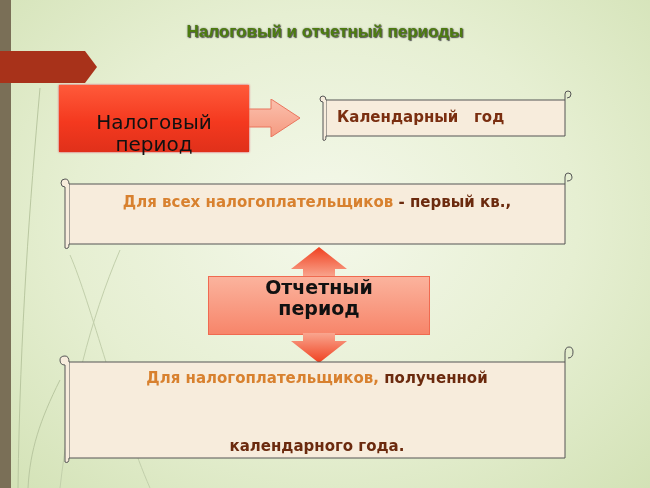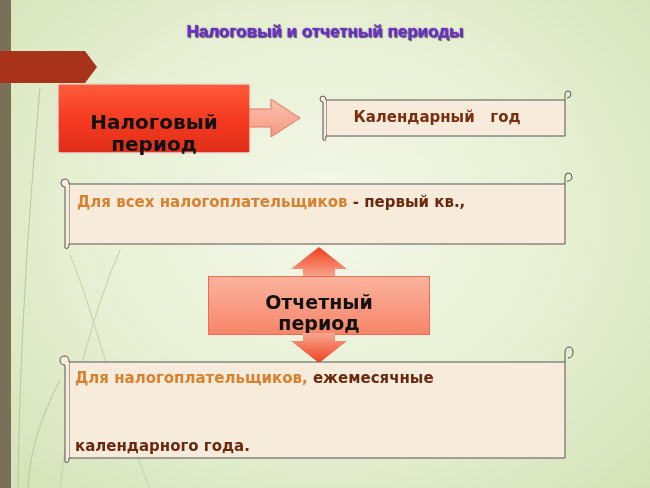--- a/index.html
+++ b/index.html
@@ -7,43 +7,43 @@
     width:650px; height:488px; overflow:hidden; position:relative;
     font-family: "DejaVu Sans", sans-serif;
     background: radial-gradient(ellipse at 50% 45%, #f4f8ea 0%, #e6efd2 55%, #d3e2b6 100%);
   }
   .left-bar { position:absolute; left:0; top:0; width:11px; height:488px; background:#7a6f57; }
   .red-tab { position:absolute; left:0; top:51px; width:97px; height:32px; }
   .deco-lines { position:absolute; left:0; top:0; width:650px; height:488px; pointer-events:none; }
   .title {
     position:absolute; left:0; width:650px; top:22px; text-align:center;
     font-family:"Liberation Sans", sans-serif; font-weight:bold; font-size:17px;
-    color:#6d28d9; text-shadow:1px 1px 1px #555, 0 0 2px #888;
+    color:#4d7c0f; text-shadow:1px 1px 1px #555, 0 0 2px #888;
   }
   .tax-box {
     position:absolute; left:59px; top:85px; width:190px; height:67px;
     background:linear-gradient(#ff5a3a, #f4391f 55%, #e0301a);
     display:flex; align-items:center; justify-content:center; text-align:center;
     box-shadow:0 0 2px #d24;
   }
-  .tax-box span { font-weight:bold; font-size:20px; line-height:22px; color:#111;margin-top:29px; }
+  .tax-box span { font-weight:normal; font-size:20px; line-height:22px; color:#111;margin-top:29px; }
   .arrow-right { position:absolute; left:249px; top:99px; width:52px; height:38px; }
   .scroll { position:absolute; }
   .scroll svg { position:absolute; left:0; top:0; }
   .scroll .txt {
-    position:absolute; font-weight:bold; color:#7a2e10; 
+    position:absolute; font-weight:bold; color:#7a2e10; text-align:center;
     font-size:15px; line-height:17px;
   }
   .orange { color:#d8812f; }
   .dark { color:#6b2a0e; }
   .report-box {
     position:absolute; left:208px; top:276px; width:220px; height:57px;
     background:linear-gradient(#fbb39d, #f7856a);
     border:1px solid #f06a50;
-    display:flex; align-items:flex-end; justify-content:center; text-align:center;
+    display:flex; align-items:flex-start; justify-content:center; text-align:center;
   }
   .report-box span { font-weight:bold; font-size:19px; line-height:21px; color:#111; }
   .arrow-up { position:absolute; left:291px; top:247px; width:56px; height:30px; }
   .arrow-down { position:absolute; left:291px; top:333px; width:56px; height:30px; }
 </style>
 </head>
 <body>
 
 <div class="left-bar"></div>
 
@@ -75,21 +75,21 @@
     </defs>
   <polygon points="0,10 22,10 22,0 51,19 22,38 22,28 0,28" fill="url(#ar)" stroke="#e9755d" stroke-width="1"></polygon>
 </svg>
 
 <div class="scroll" style="left:317px; top:90px; width:258px; height:52px;">
   <svg width="258" height="52" viewBox="0 0 258 52">
     <path d="M9 10 L248 10 L248 46 L9 46 Z" fill="#f7ecdc" stroke="#555" stroke-width="1"></path>
     <path d="M248 10 L248 4 Q248 1 251 1 Q254 1 254 4 Q254 8 250 8" fill="none" stroke="#555" stroke-width="1"></path>
     <path d="M9 10 Q9 6 6 6 Q3 6 3 9 Q3 12 6 12 L6 50 Q9 52 9 46" fill="#f7ecdc" stroke="#555" stroke-width="1"></path>
   </svg>
-  <div class="txt" style="left:20px; top:19px; width:200px; text-align:center; white-space:pre; color:#7a2e10;">Календарный   год</div>
+  <div class="txt" style="left:20px; top:19px; width:200px; text-align:left; white-space:pre; color:#7a2e10;">Календарный   год</div>
 </div>
 
 <div class="scroll" style="left:57px; top:172px; width:518px; height:78px;">
   <svg width="518" height="78" viewBox="0 0 518 78">
     <path d="M12 12 L508 12 L508 72 L12 72 Z" fill="#f7ecdc" stroke="#555" stroke-width="1"></path>
     <path d="M508 12 L508 5 Q508 1 511 1 Q515 1 515 5 Q515 9 510 9" fill="none" stroke="#555" stroke-width="1"></path>
     <path d="M12 12 Q12 7 8 7 Q4 7 4 11 Q4 15 8 15 L8 76 Q12 78 12 72" fill="#f7ecdc" stroke="#555" stroke-width="1"></path>
   </svg>
   <div class="txt" style="left:20px; top:22px; width:480px;">
     <span class="orange">Для всех налогоплательщиков</span><span class="dark"> - первый кв.,</span><br>
@@ -121,19 +121,19 @@
   <polygon points="12,0 44,0 44,8 56,8 28,30 0,8 12,8" fill="url(#ad)"></polygon>
 </svg>
 
 <div class="scroll" style="left:57px; top:344px; width:518px; height:120px;">
   <svg width="518" height="120" viewBox="0 0 518 120">
     <path d="M12 18 L508 18 L508 114 L12 114 Z" fill="#f7ecdc" stroke="#555" stroke-width="1"></path>
     <path d="M508 18 L508 9 Q508 3 512 3 Q516 3 516 8 Q516 14 511 14" fill="none" stroke="#555" stroke-width="1"></path>
     <path d="M12 18 Q12 12 8 12 Q3 12 3 16 Q3 21 8 21 L8 118 Q12 120 12 114" fill="#f7ecdc" stroke="#555" stroke-width="1"></path>
   </svg>
   <div class="txt" style="left:18px; top:26px; width:484px;">
-    <span class="orange">Для налогоплательщиков,</span><span class="dark"> ежемесячные</span><br>
+    <span class="orange">Для налогоплательщиков,</span><span class="dark"> полученной</span><br>
     <br>
     <br>
     <br>
     <span class="dark">календарного года.</span>
   </div>
 </div>
 
 </body></html>

